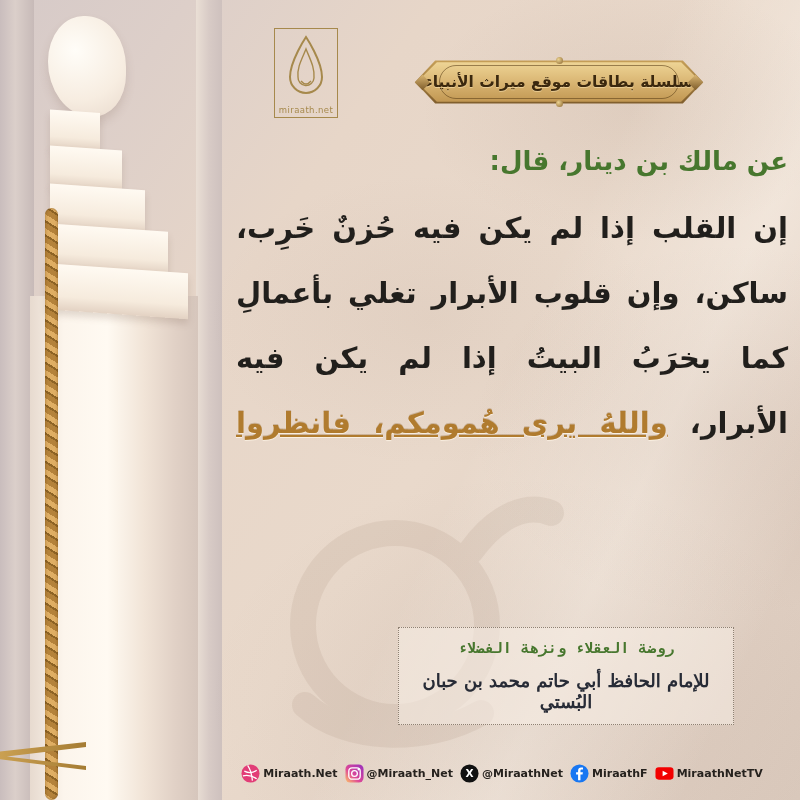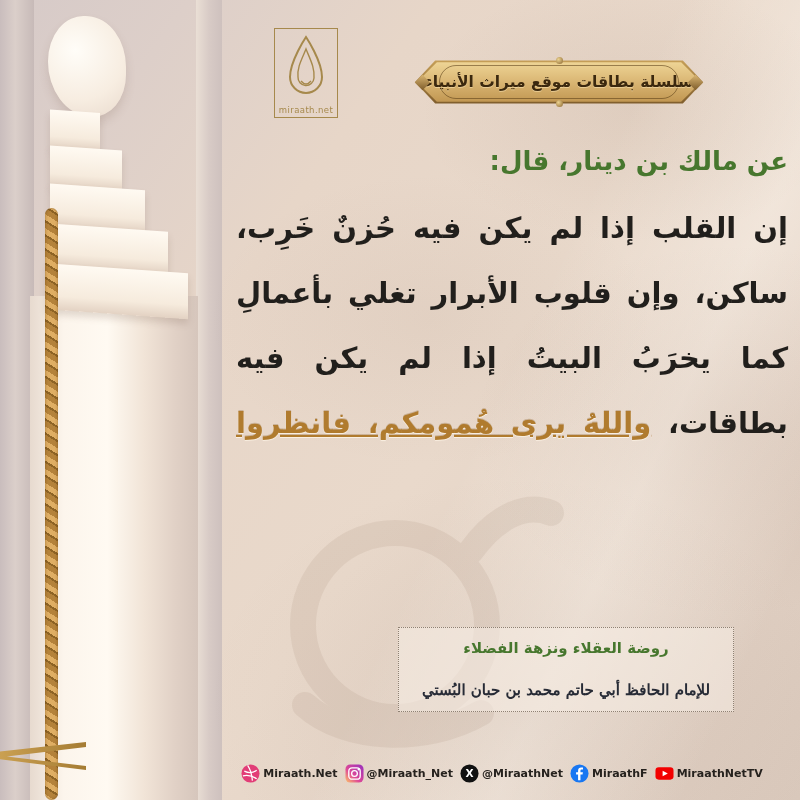--- a/index.html
+++ b/index.html
@@ -68,22 +68,22 @@
   
   .quote{position:absolute;left:236px;right:12px;top:146px;direction:rtl;}
   .attrib{text-align:right;font-size:26px;font-weight:bold;color:#47772e;margin-bottom:20px;}
   .qline{font-size:29px;font-weight:bold;color:#211f1c;line-height:65px;height:65px;
     text-align:justify;text-align-last:justify;white-space:nowrap;}
   .qline.last{text-align-last:right;}
   .gold{color:#b07b2e;text-shadow:0 1px 1px rgba(255,246,232,0.8),0 -1px 0 rgba(120,72,12,0.25);text-decoration:underline;}
   
   .source{position:absolute;left:398px;top:627px;width:318px;border:1px dotted #8f8173;
     background:rgba(247,238,229,0.55);padding:11px 8px 12px;text-align:center;direction:rtl;}
-  .src-title{font-size:15px;font-weight:bold;color:#47772e;}
-  .src-author{margin-top:24px;font-size:15px;font-weight:bold;color:#272b36;
+  .src-title{font-size:15px;font-weight:bold;color:#47772e;font-family:Liberation Mono, monospace;}
+  .src-author{margin-top:12px;font-size:18px;font-weight:bold;color:#272b36;
     font-family:"DejaVu Serif","Liberation Serif",serif;}
   
   .footer{position:absolute;left:206px;right:2px;top:754px;height:38px;display:flex;
     align-items:center;justify-content:center;gap:7px;}
   .acct{display:flex;align-items:center;gap:3px;cursor:pointer;}
   .acct .lbl{font-size:11px;font-weight:bold;color:#26221e;white-space:nowrap;}
   .icon{width:19px;height:19px;display:inline-flex;}
 </style>
 </head>
 <body>
@@ -139,21 +139,21 @@
       </svg>
       <div class="logo-site">miraath.net</div>
     </div>
   </div>
 
   <div class="quote">
     <div class="attrib">عن مالك بن دينار، قال:</div>
     <div class="qline"><span>إن القلب إذا لم يكن فيه حُزنٌ خَرِب،</span></div>
     <div class="qline"><span>ساكن، وإن قلوب الأبرار تغلي بأعمالِ</span></div>
     <div class="qline"><span>كما يخرَبُ البيتُ إذا لم يكن فيه</span></div>
-    <div class="qline"><span>بطاقات،</span> <span class="gold">واللهُ يرى هُمومكم، فانظروا</span></div>
+    <div class="qline"><span>الأبرار،</span> <span class="gold">واللهُ يرى هُمومكم، فانظروا</span></div>
   </div>
 
   <div class="source">
     <div class="src-title">روضة العقلاء ونزهة الفضلاء</div>
     <div class="src-author">للإمام الحافظ أبي حاتم محمد بن حبان البُستي</div>
   </div>
 
   <div class="footer">
 
     <div class="acct">

